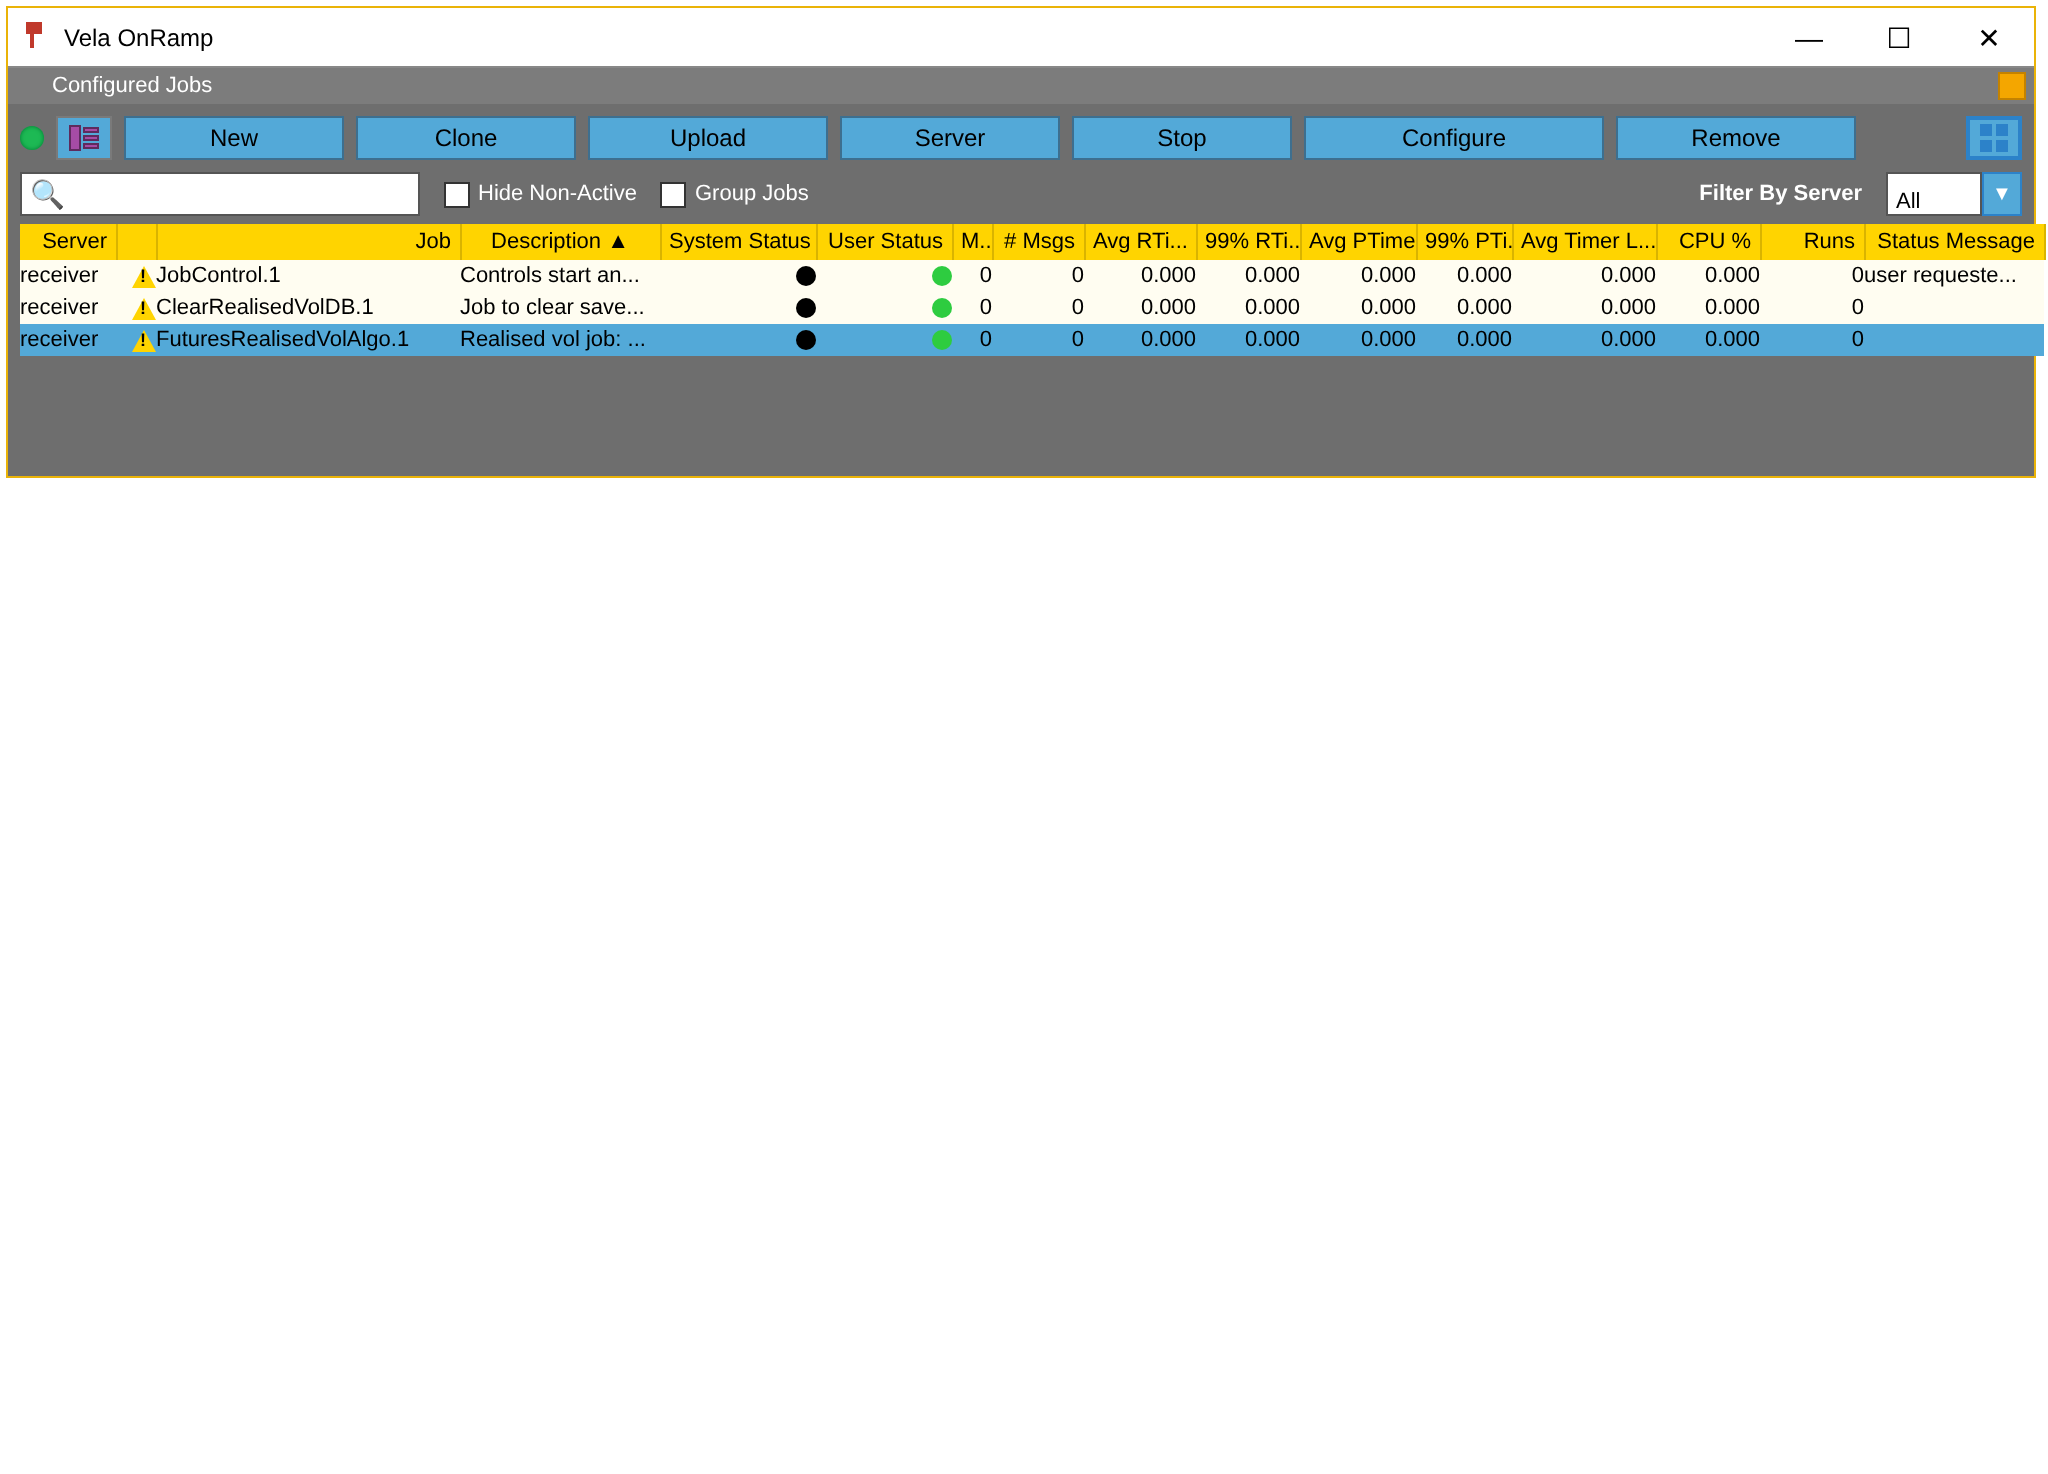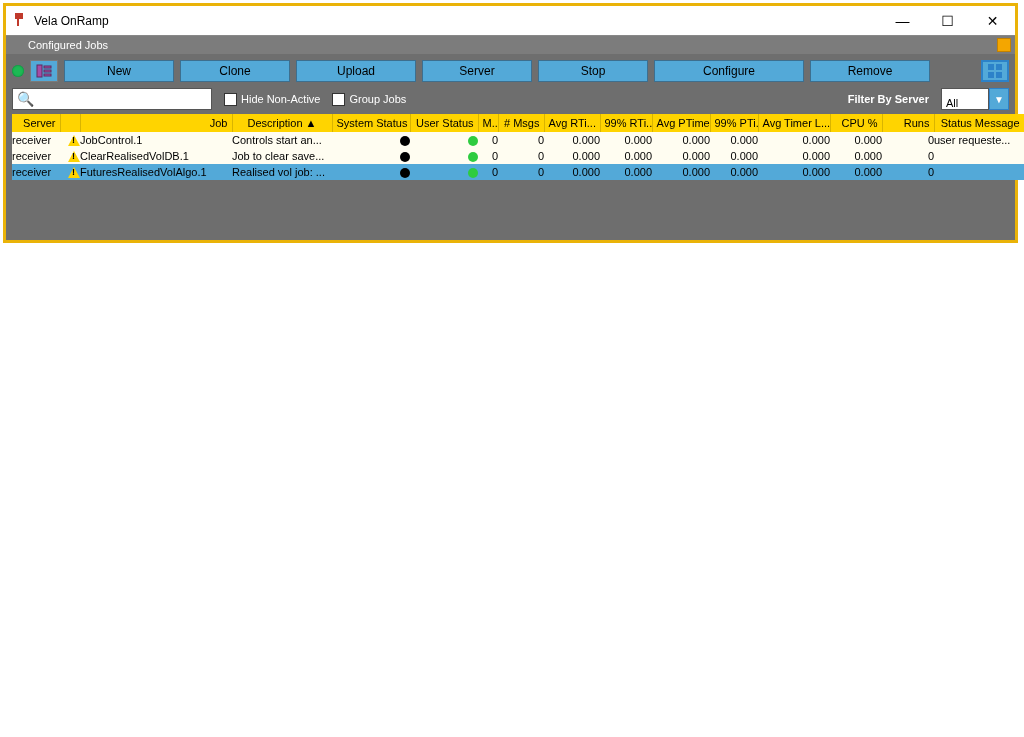--- a/index.html
+++ b/index.html
@@ -1,19 +1,19 @@
 <!DOCTYPE html>
 <html><head>
 <meta charset="utf-8">
 <style>
   * { box-sizing: border-box; }
   html, body { margin:0; padding:0; font-family: Tahoma, Arial, sans-serif; font-size:11px; }
   body { background:#fff; }
 
-  .window      { width:1015px; margin:3px 0 0 3px; border:3px solid #eab308; background:#fff; }
+  .window      { width:1015px; margin:3px 0 0 3px; border:1px solid #eab308; background:#fff; }
   .titlebar    { height:30px; display:flex; align-items:center; background:#fff; border-bottom:1px solid #888; }
   .titlebar .app-icon { width:16px; height:16px; margin:0 6px; position:relative; }
   .titlebar .app-icon::before { content:""; position:absolute; left:5px; top:0; width:2px; height:13px; background:#c0392b; }
   .titlebar .app-icon::after  { content:""; position:absolute; left:3px; top:0; width:8px; height:6px; background:#c0392b; }
   .titlebar .title { flex:0 0 auto; font-size:12px; }
   .titlebar .spacer { flex:1 1 auto; }
   .winbtn { width:45px; height:30px; display:flex; align-items:center; justify-content:center; font-size:14px; }
 
   .panel-title { height:18px; line-height:18px; padding-left:22px; color:#fff; font-size:11px;
                  background:#7c7c7c; display:flex; align-items:center; }

